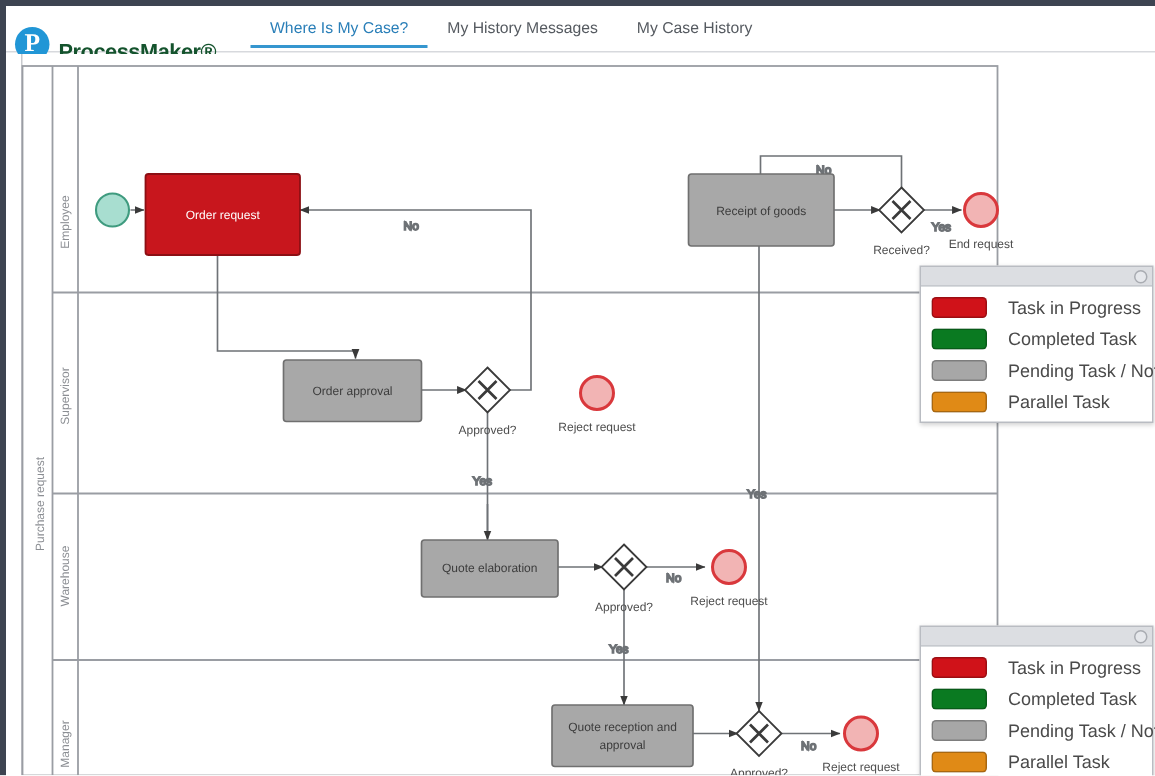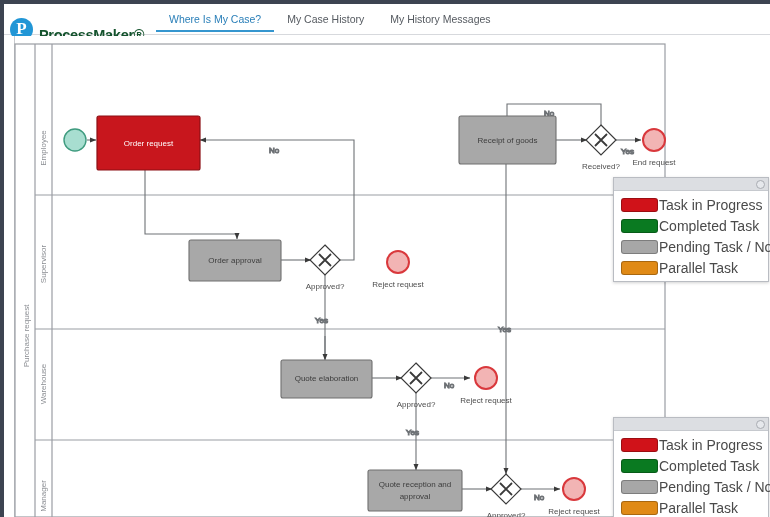--- a/index.html
+++ b/index.html
@@ -48,21 +48,21 @@
   .brand-text { line-height: 1.05; }
   .brand-name {
     font-size: 14.5px; font-weight: bold; color: #14532d;
     letter-spacing: -0.3px;
     margin-top: 20px;
   }
   .brand-tag {
     font-size: 7px; color: #6b6b6b; letter-spacing: 0.1px;
   }
   .nav {
-    position: absolute; left: 152px; top: 9px;
+    position: absolute; left: 163px; top: 9px;
     display: flex; gap: 0;
   }
   .nav-item {
     font-size: 10.5px; color: #555a60;
     padding: 0 13px 5px 13px;
     cursor: pointer; white-space: nowrap;
   }
   .nav-item.active {
     color: #2a7fb8;
     border-bottom: 2px solid #3596cf;
@@ -109,22 +109,22 @@
   .legend-row {
     display: flex; align-items: center;
     height: 21px; padding-left: 7px;
   }
   .swatch {
     width: 37px; height: 14px; border-radius: 3px;
     border: 1px solid rgba(0,0,0,0.25);
     flex: 0 0 auto;
   }
   .legend-label {
-    font-size: 14px; color: #4a4a4a;
-    margin-left: 1px; white-space: nowrap;
+    font-size: 12px; color: #4a4a4a;
+    margin-left: 14px; white-space: nowrap;
   }
   #legend-top { left: 613px; top: 177px; }
   #legend-bottom { left: 613px; top: 417px; }
   
   text { font-family: "Liberation Sans", sans-serif; fill: #4d4d4d; }
   .t-task { font-size: 8px; fill: #3c3c3c; }
   .t-task-white { font-size: 8px; fill: #ffffff; }
   .t-flowlbl { font-size: 8px; fill: #5a5a5a; }
   .t-evtlbl { font-size: 8px; fill: #4d4d4d; }
   .t-lane { font-size: 8px; fill: #8b8e93; }
@@ -145,22 +145,22 @@
         <span class="p-glyph">P</span>
       </div>
       <div class="brand-text">
         <div class="brand-name">ProcessMaker®</div>
         <div class="brand-tag">Workflow Simplified</div>
       </div>
     </div>
 
     <div class="nav">
       <div class="nav-item active">Where Is My Case?</div>
+      <div class="nav-item">My History Messages</div>
       <div class="nav-item">My Case History</div>
-      <div class="nav-item">My History Messages</div>
     </div>
 
   </div>
 
   <div class="canvas">
     <div class="canvas-frame"></div>
 
     <svg class="diagram" viewBox="0 0 766 481">
       <defs>
         <marker id="arrow" markerWidth="7" markerHeight="7" refX="6.3" refY="3" orient="auto" markerUnits="userSpaceOnUse">

